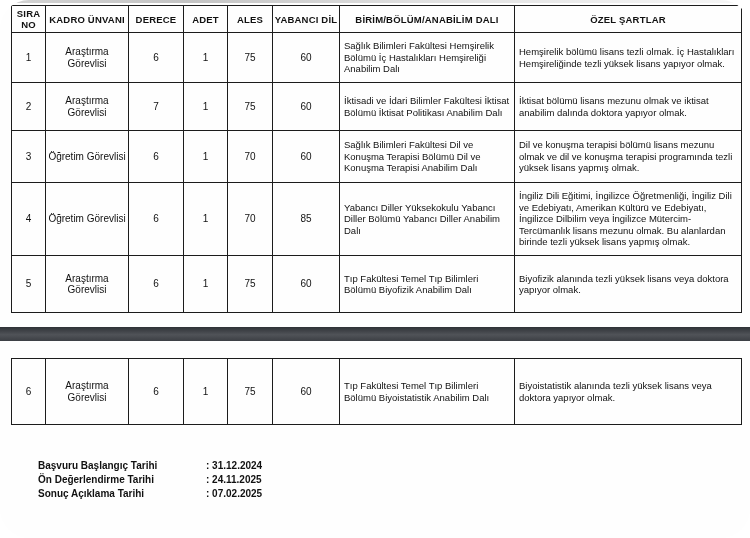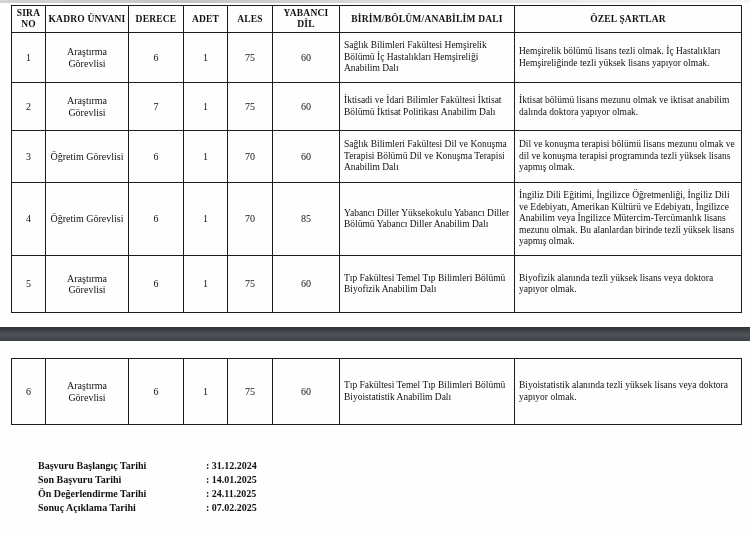--- a/index.html
+++ b/index.html
@@ -5,23 +5,24 @@
   html, body {
     margin: 0;
     padding: 0;
     background: #ffffff;
   }
   .page {
     position: relative;
     width: 750px;
     height: 538px;
     background: #fefefe;
-    font-family: Liberation Serif, serif;
+    font-family: Liberation Sans, sans-serif;
     color: #111111;
     overflow: hidden;
+    border-radius: 29px;
   }
   .top-streak {
     position: absolute;
     top: 0; left: 0;
     width: 750px; height: 3px;
     background: linear-gradient(90deg, #c9c9c9, #b5b5b5 25%, #d8d8d8 55%, #ececec 85%, #f5f5f5);
     opacity: 0.8;
   }
   table.jobs-table {
     position: absolute;
@@ -158,21 +159,21 @@
         <td class="l">Dil ve konuşma terapisi bölümü lisans mezunu olmak ve dil ve konuşma terapisi programında tezli yüksek lisans yapmış olmak.</td>
       </tr>
       <tr class="r4">
         <td class="c">4</td>
         <td class="c">Öğretim Görevlisi</td>
         <td class="c">6</td>
         <td class="c">1</td>
         <td class="c">70</td>
         <td class="c">85</td>
         <td class="l">Yabancı Diller Yüksekokulu Yabancı Diller Bölümü Yabancı Diller Anabilim Dalı</td>
-        <td class="l">İngiliz Dili Eğitimi, İngilizce Öğretmenliği, İngiliz Dili ve Edebiyatı, Amerikan Kültürü ve Edebiyatı, İngilizce Anabilim veya İngilizce Mütercim-Tercümanlık lisans mezunu olmak. Bu alanlardan birinde tezli yüksek lisans yapmış olmak.</td>
+        <td class="l">İngiliz Dili Eğitimi, İngilizce Öğretmenliği, İngiliz Dili ve Edebiyatı, Amerikan Kültürü ve Edebiyatı, İngilizce Dilbilim veya İngilizce Mütercim-Tercümanlık lisans mezunu olmak. Bu alanlardan birinde tezli yüksek lisans yapmış olmak.</td>
       </tr>
       <tr class="r5">
         <td class="c">5</td>
         <td class="c">Araştırma Görevlisi</td>
         <td class="c">6</td>
         <td class="c">1</td>
         <td class="c">75</td>
         <td class="c">60</td>
         <td class="l">Tıp Fakültesi Temel Tıp Bilimleri Bölümü Biyofizik Anabilim Dalı</td>
         <td class="l">Biyofizik alanında tezli yüksek lisans veya doktora yapıyor olmak.</td>
@@ -206,24 +207,20 @@
       </tr>
     </tbody>
   </table>
 
   <div class="dates">
     <div class="date-row">
       <span class="date-label">Başvuru Başlangıç Tarihi</span>
       <span class="date-value">: 31.12.2024</span>
     </div>
     <div class="date-row">
-      <span class="date-label">Son Başvuru Tarihi</span>
-      <span class="date-value">: 14.01.2025</span>
-    </div>
-    <div class="date-row">
       <span class="date-label">Ön Değerlendirme Tarihi</span>
       <span class="date-value">: 24.11.2025</span>
     </div>
     <div class="date-row">
       <span class="date-label">Sonuç Açıklama Tarihi</span>
       <span class="date-value">: 07.02.2025</span>
     </div>
   </div>
 
 </div>

